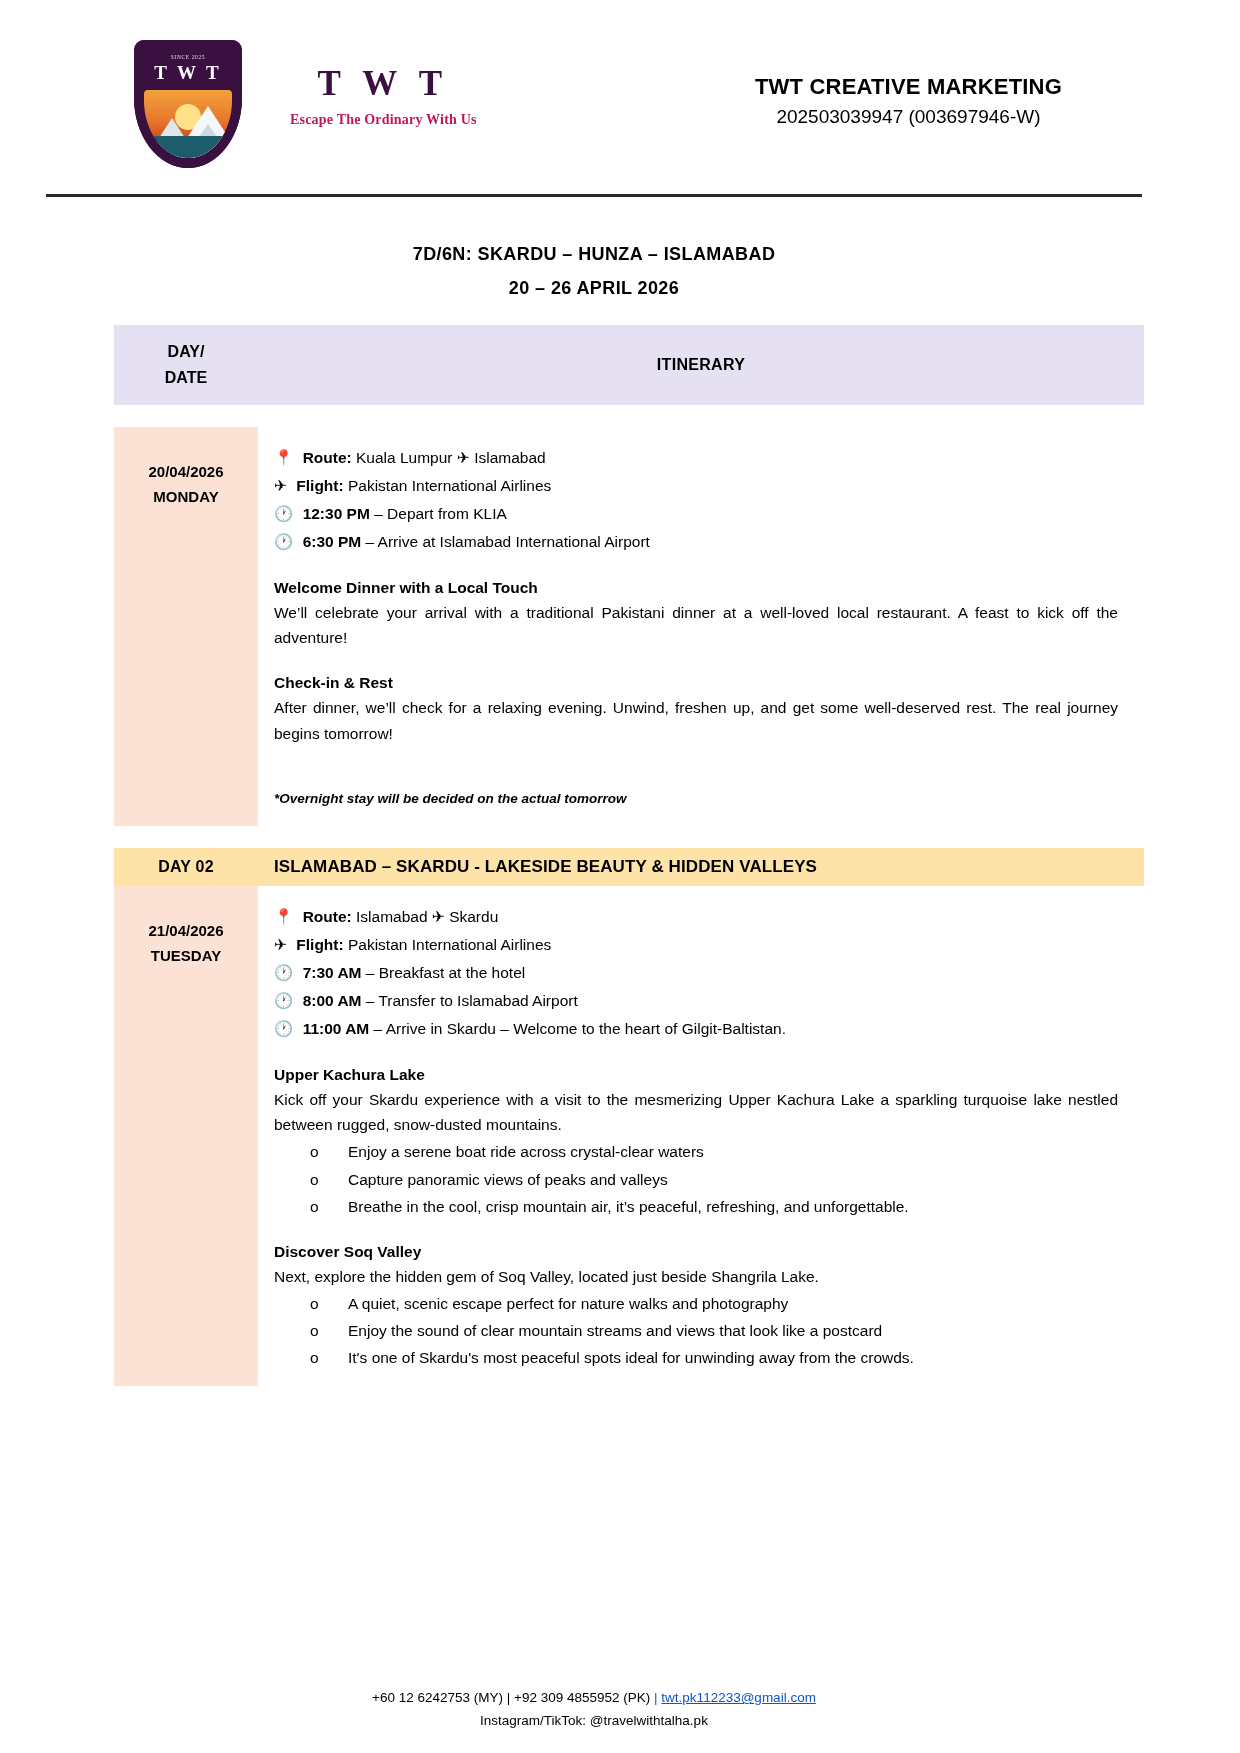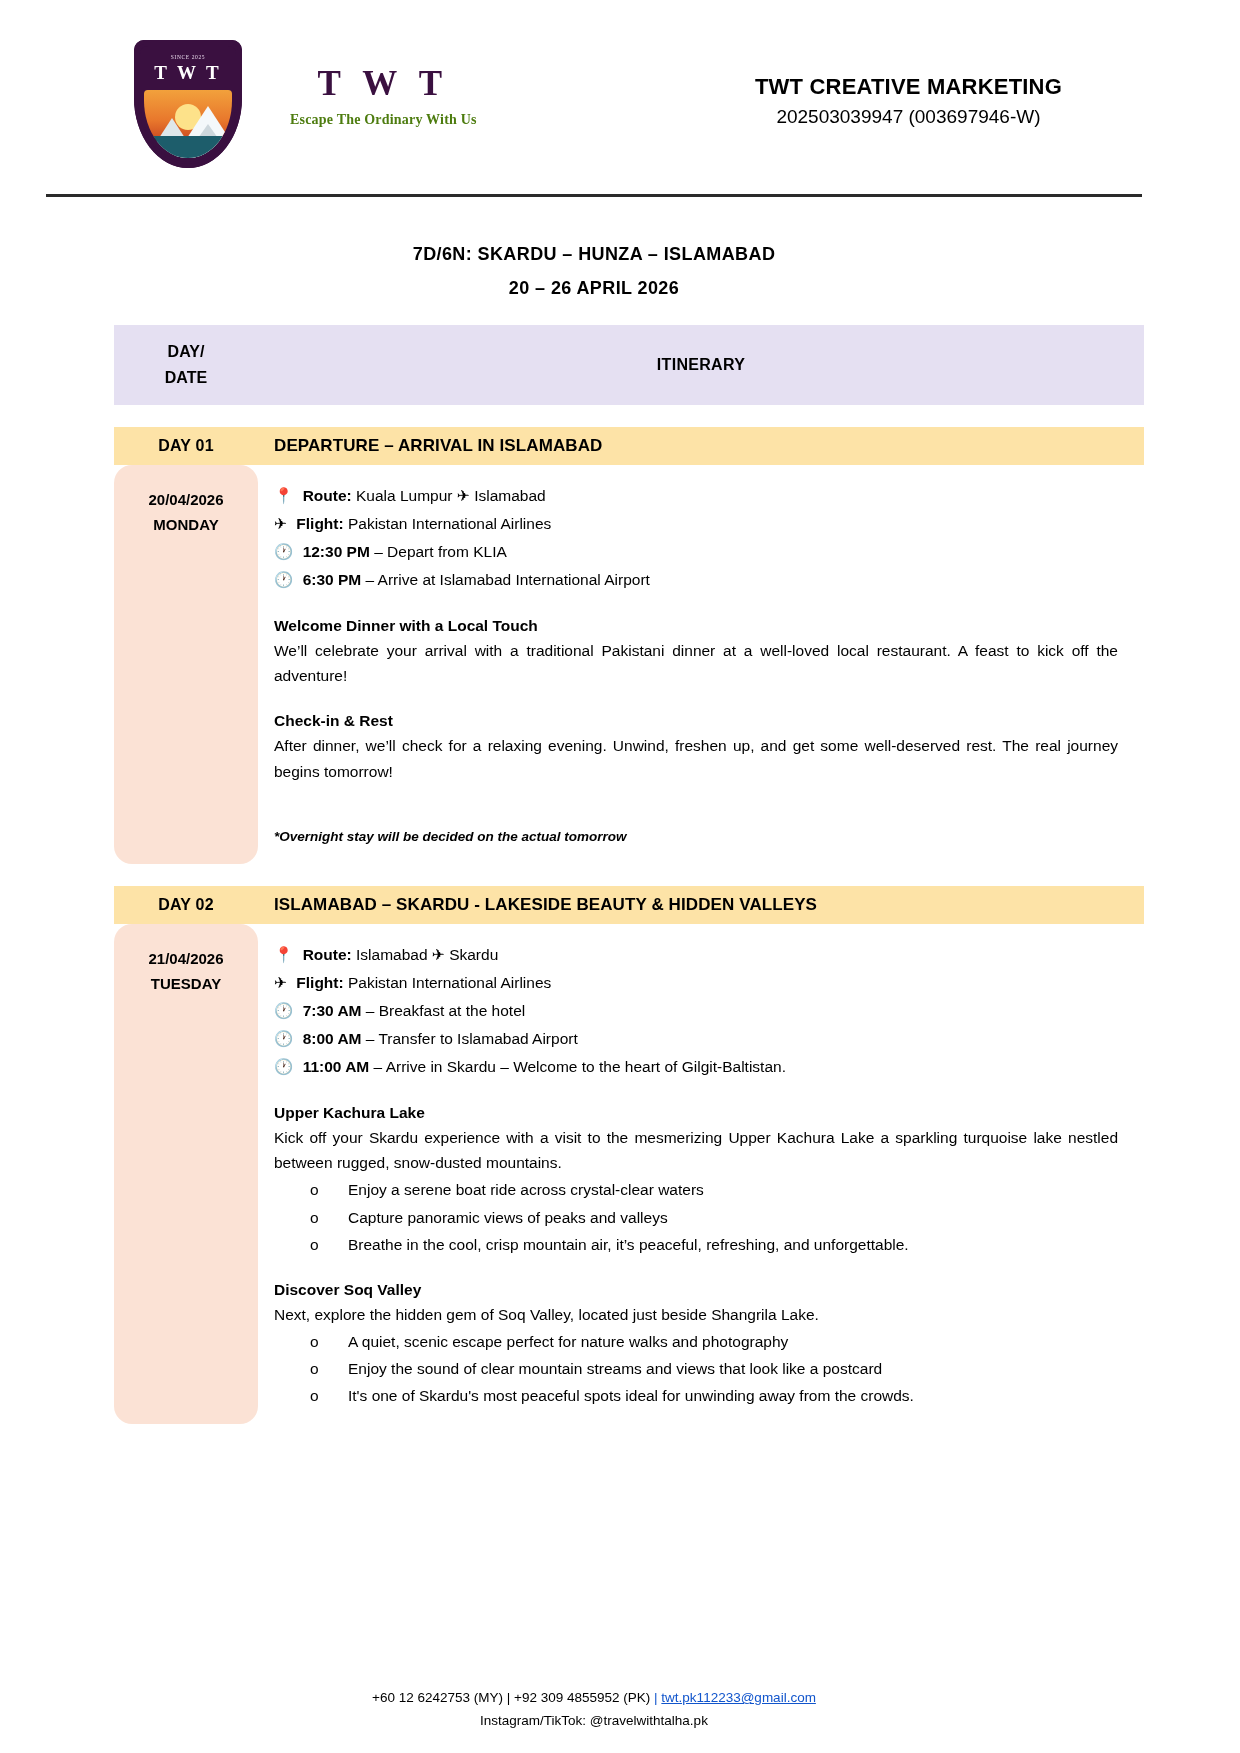--- a/index.html
+++ b/index.html
@@ -105,21 +105,21 @@
   .brandmark .bm-twt {
     font-family: "Liberation Serif", serif;
     font-weight: bold;
     font-size: 35px;
     color: #3a1040;
     letter-spacing: 7px;
   }
   .brandmark .bm-tag {
     font-family: "Liberation Serif", serif;
     font-size: 14px;
-    color: #4d7c0f;
+    color: #be185d;
     font-weight: bold;
     margin-top: 8px;
     letter-spacing: 0.2px;
   }
   .company {
     margin-left: auto;
     text-align: center;
     padding-top: 36px;
     padding-right: 20px;
   }
@@ -194,25 +194,24 @@
     font-size: 17px;
     padding-left: 16px;
     letter-spacing: 0.1px;
   }
 
   .body-row .d-date {
     width: 144px;
     background: #fbe2d5;
     text-align: center;
     vertical-align: top;
-    padding: 22px 6px 0 6px;
+    padding: 32px 6px 0 6px;
     font-size: 15px;
     font-weight: bold;
     line-height: 1.7;
-    border-radius: 18px;
   }
   .body-row .d-body {
     background: #ffffff;
     vertical-align: top;
     padding: 18px 26px 16px 16px;
     font-size: 15.5px;
     line-height: 1.62;
   }
   .line { margin: 0 0 2px 0; }
   .line .ic { margin-right: 5px; }
@@ -299,24 +298,20 @@
         <div>DAY/</div>
         <div>DATE</div>
       </td>
       <td class="hdr-itin">ITINERARY</td>
     </tr>
 
     <tr class="spacer-row">
           <td colspan="2"></td>
         </tr>
 
-    <tr class="dayband">
-      <td class="d-label">DAY 01</td>
-      <td class="d-title">DEPARTURE – ARRIVAL IN ISLAMABAD</td>
-    </tr>
     <tr class="body-row">
       <td class="d-date">
         <div>20/04/2026</div>
         <div>MONDAY</div>
       </td>
       <td class="d-body">
 
         <p class="line">
           <span class="ic emoji">📍</span>
           <span class="bold">Route:</span>

